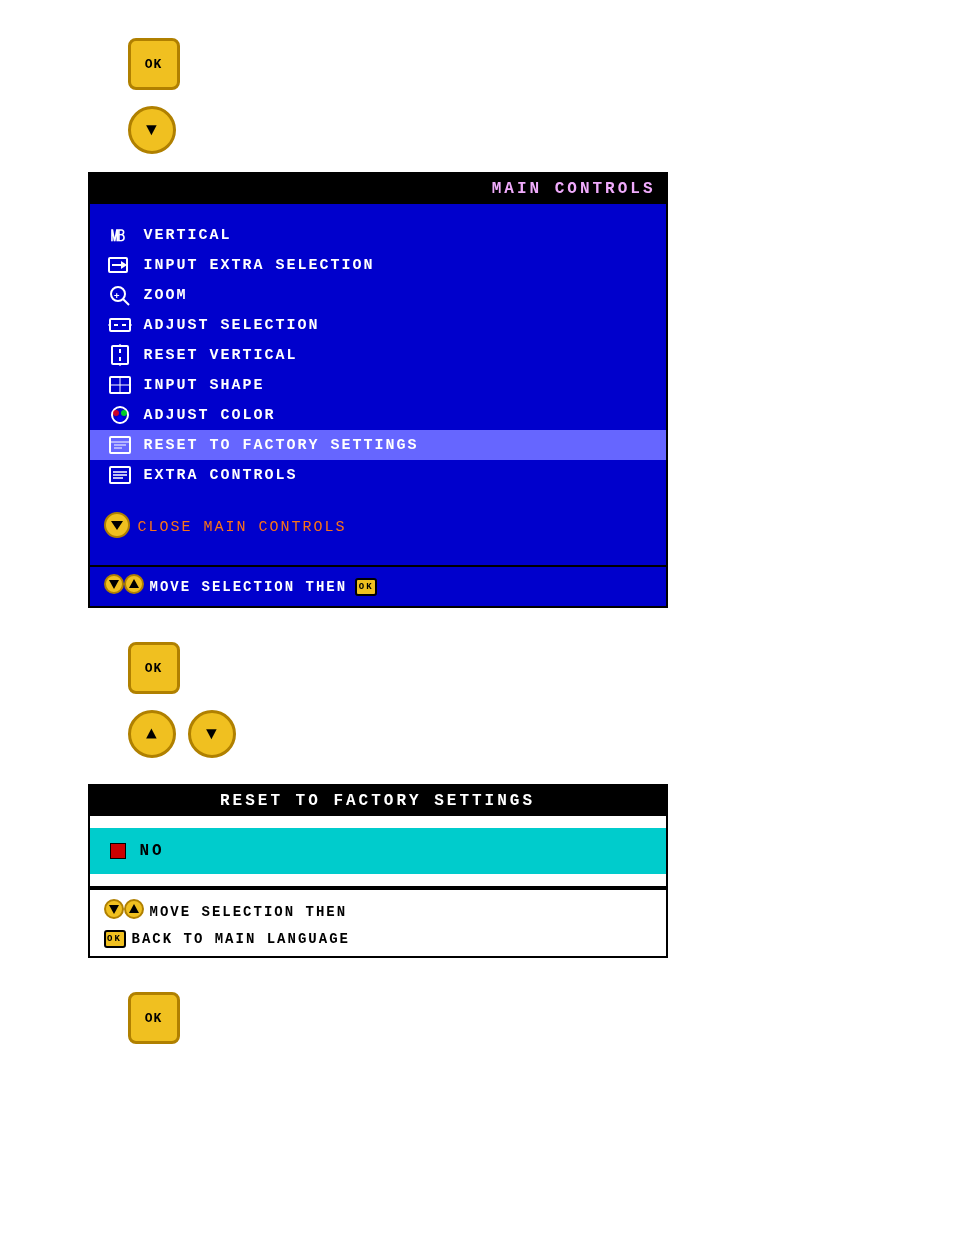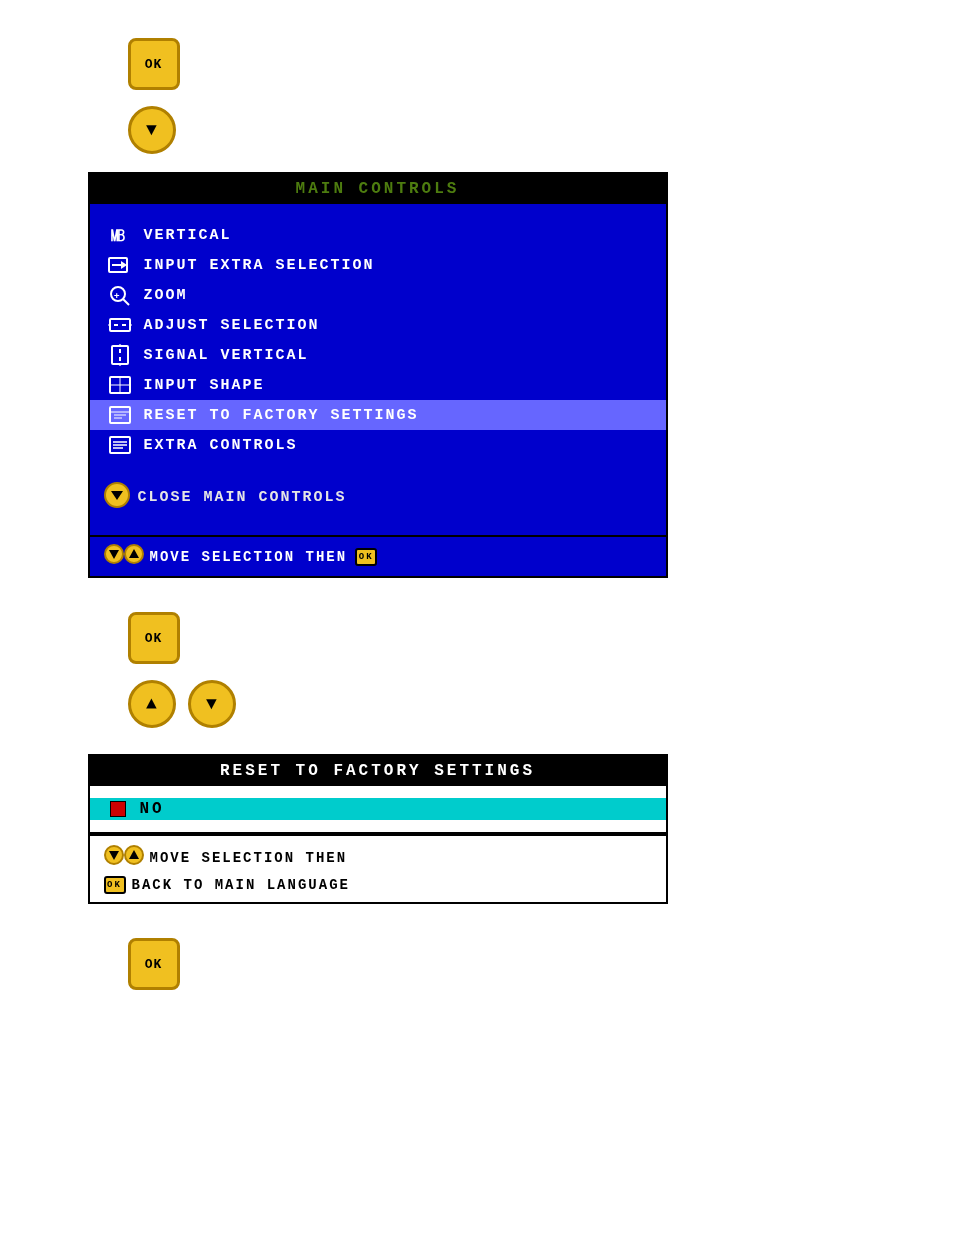--- a/index.html
+++ b/index.html
@@ -55,22 +55,22 @@
 
     
     .menu-container {
       width: 580px;
       border: 2px solid #000;
       margin: 10px 0;
     }
 
     .menu-title {
       background: #000;
-      color: #4d7c0f;
-      text-align: center;
+      color: #f0abfc;
+      text-align: right;
       padding: 6px 10px;
       font-size: 16px;
       font-weight: bold;
       letter-spacing: 3px;
     }
 
     .menu-body {
       background: #0000cc;
       padding: 8px 0;
     }
@@ -96,23 +96,23 @@
     }
 
     .menu-item-highlighted {
       background: #6666ff;
       color: #fff;
     }
 
     .menu-footer-item {
       display: flex;
       align-items: center;
-      color: #e5e5e5;
+      color: #f97316;
       font-size: 15px;
-      font-weight: bold;
+      font-weight: normal;
       letter-spacing: 2px;
     }
 
     .footer-icon {
       margin-right: 8px;
       font-size: 16px;
     }
 
     .menu-hint {
       background: #0000cc;
@@ -169,21 +169,21 @@
 
     .reset-menu-body {
       background: #fff;
       padding: 4px 0;
       border-bottom: 2px solid #000;
     }
 
     .reset-item {
       display: flex;
       align-items: center;
-      padding: 2px 14px;
+      padding: 14px 14px;
       font-size: 16px;
       font-weight: bold;
       letter-spacing: 3px;
       cursor: pointer;
     }
 
     .reset-item.highlighted {
       background: #00cccc;
       color: #000;
     }
@@ -314,34 +314,45 @@
       <div class="menu-item">
         <span class="item-icon">
           <svg width="24" height="22" viewBox="0 0 24 22">
             <rect x="4" y="2" width="16" height="18" rx="1" fill="none" stroke="#fff" stroke-width="2"></rect>
             <line x1="12" y1="5" x2="12" y2="9" stroke="#fff" stroke-width="2"></line>
             <line x1="12" y1="13" x2="12" y2="17" stroke="#fff" stroke-width="2"></line>
             <polygon points="8,3 16,3 12,0" fill="#fff"></polygon>
             <polygon points="8,19 16,19 12,22" fill="#fff"></polygon>
           </svg>
         </span>
-        <span>SIGNAL  VERTICAL</span>
+        <span>RESET  VERTICAL</span>
       </div>
 
       <div class="menu-item">
         <span class="item-icon">
           <svg width="24" height="22" viewBox="0 0 24 22">
             <rect x="2" y="3" width="20" height="16" rx="1" fill="none" stroke="#fff" stroke-width="2"></rect>
             <line x1="2" y1="11" x2="22" y2="11" stroke="#fff" stroke-width="1"></line>
             <line x1="12" y1="3" x2="12" y2="19" stroke="#fff" stroke-width="1"></line>
           </svg>
         </span>
         <span>INPUT  SHAPE</span>
       </div>
 
+      <div class="menu-item">
+        <span class="item-icon">
+          <svg width="24" height="22" viewBox="0 0 24 22">
+            <circle cx="12" cy="11" r="8" fill="none" stroke="#fff" stroke-width="2"></circle>
+            <circle cx="8" cy="9" r="3" fill="#f00" opacity="0.8"></circle>
+            <circle cx="16" cy="9" r="3" fill="#0f0" opacity="0.8"></circle>
+            <circle cx="12" cy="15" r="3" fill="#00f" opacity="0.8"></circle>
+          </svg>
+        </span>
+        <span>ADJUST  COLOR</span>
+      </div>
 
       <div class="menu-item menu-item-highlighted">
         <span class="item-icon">
           <svg width="24" height="22" viewBox="0 0 24 22">
             <rect x="2" y="3" width="20" height="16" rx="1" fill="none" stroke="#fff" stroke-width="2"></rect>
             <line x1="2" y1="8" x2="22" y2="8" stroke="#fff" stroke-width="1"></line>
             <line x1="6" y1="11" x2="18" y2="11" stroke="#fff" stroke-width="1"></line>
             <line x1="6" y1="14" x2="14" y2="14" stroke="#fff" stroke-width="1"></line>
           </svg>
         </span>

